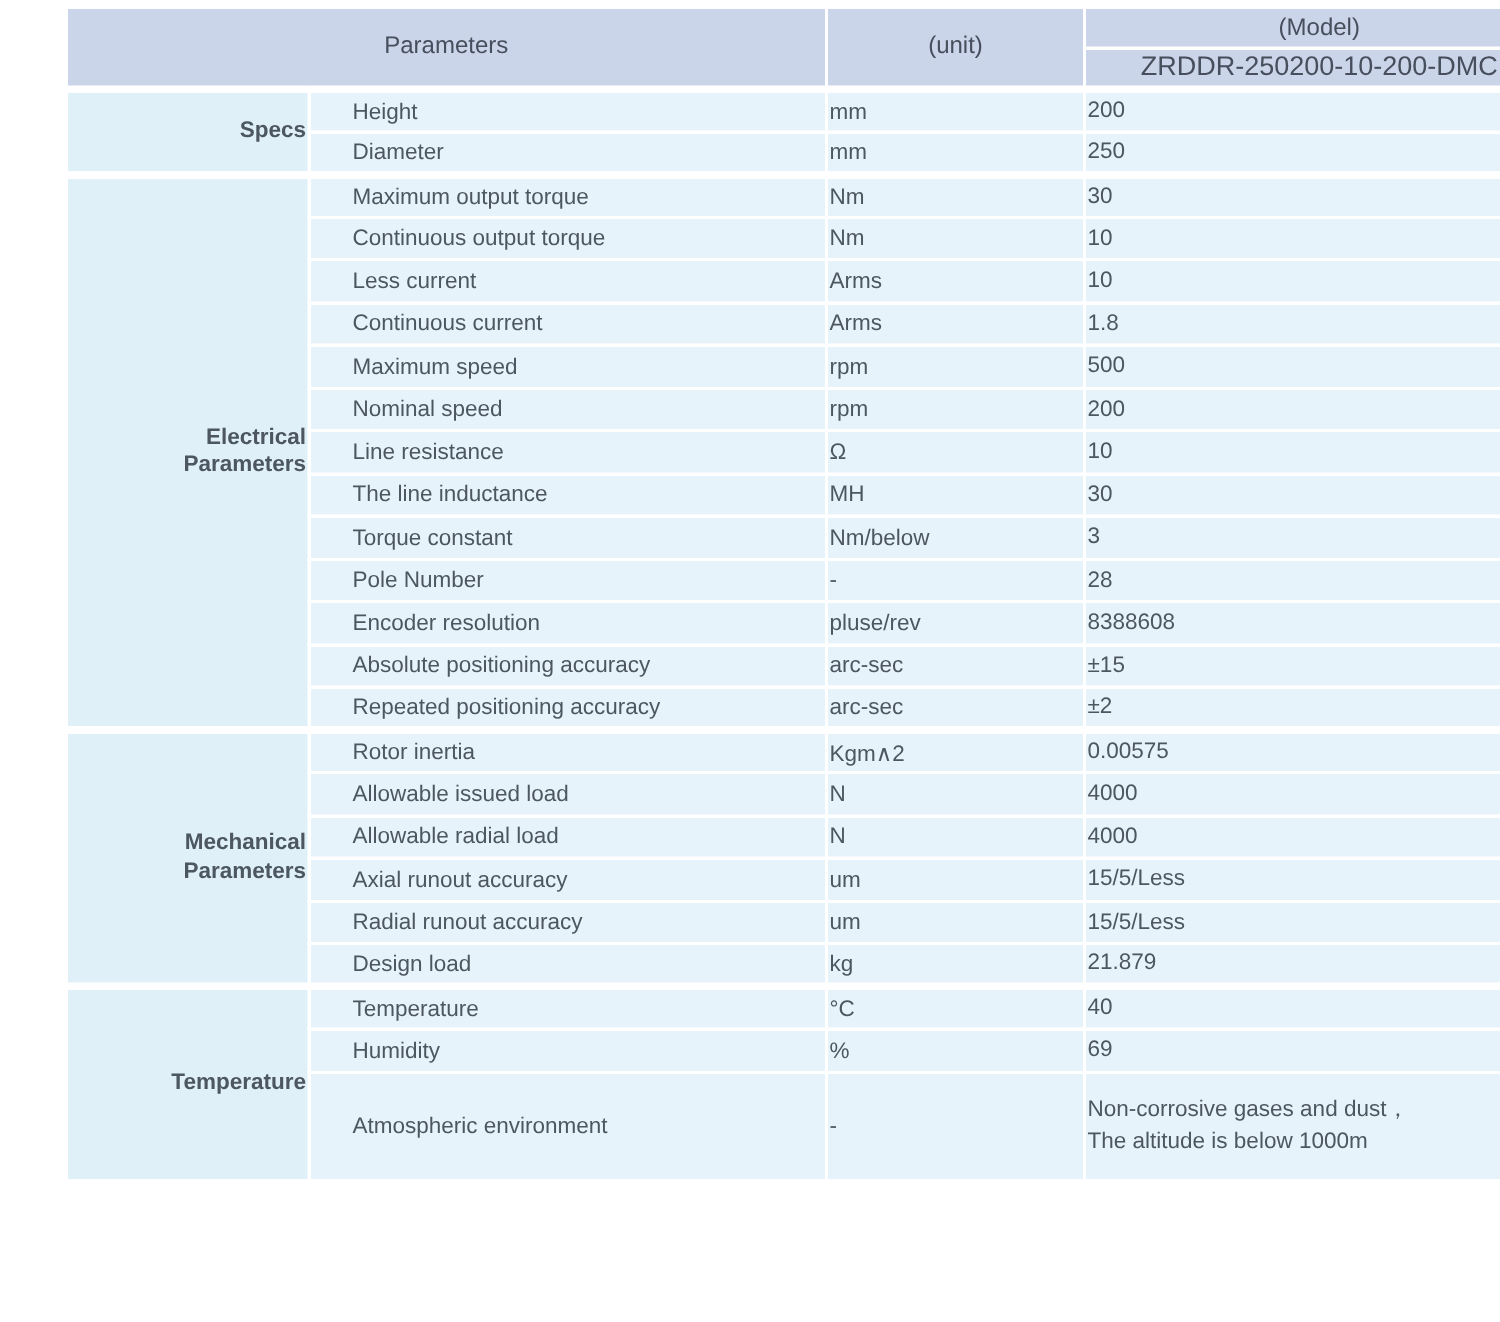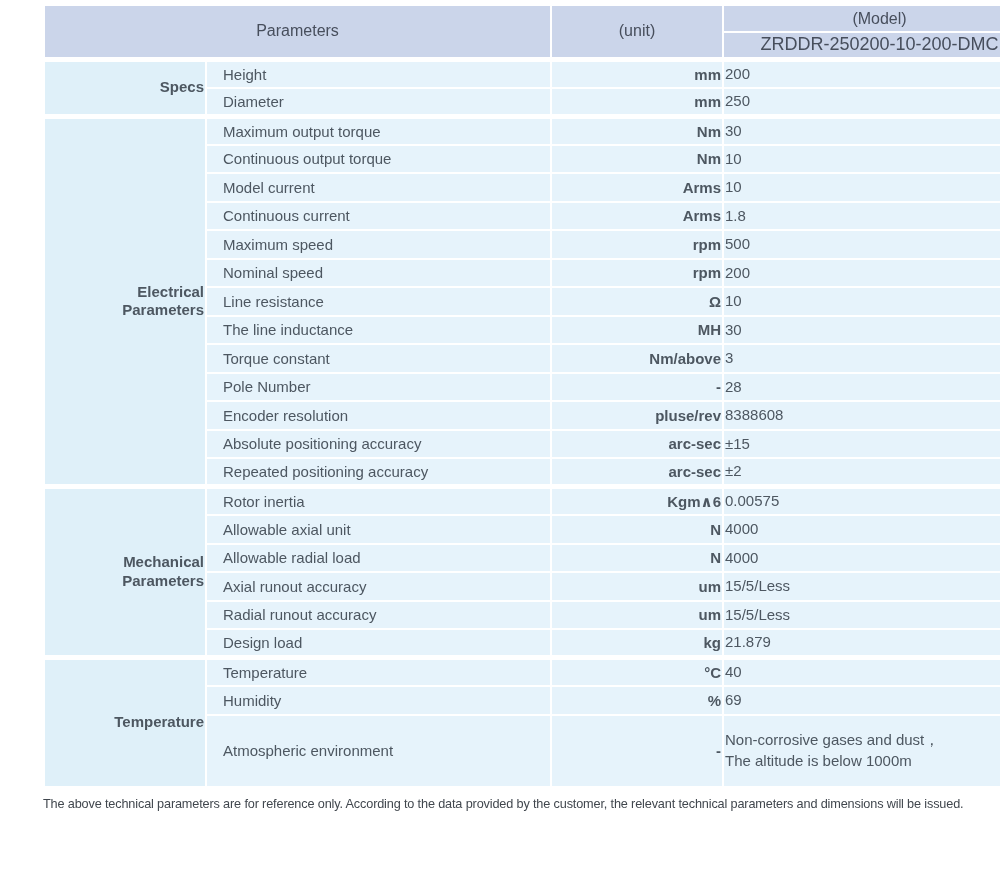--- a/index.html
+++ b/index.html
@@ -45,22 +45,22 @@
 
   .spec-table td { background: var(--row-bg); font-size: 15px; height: 28.5px; }
   .spec-table td.group {
     background: var(--group-bg);
     text-align: right;
     vertical-align: middle;
     white-space: pre-line;
     line-height: 1.25;
     font-weight: bold;
   }
-  .spec-table td.param { text-align: left; padding-left: 16px; }
-  .spec-table td.unit  { text-align: right; font-weight: bold; }
+  .spec-table td.param { text-align: left; padding-left: 28px; }
+  .spec-table td.unit  { text-align: left; }
   .spec-table td.value { white-space: pre-line; line-height: 1.35; }
 
   .spec-table tr.group-start td { border-top: 5px solid var(--border); }
   .spec-table tr.tall td { height: 72px; }
 
   .footnote {
     margin: 9px 0 0 0;
     font-size: 12.7px;
     letter-spacing: -0.15px;
     white-space: nowrap;
@@ -108,21 +108,21 @@
         <td class="param">Maximum output torque</td>
         <td class="unit">Nm</td>
         <td class="value">30</td>
       </tr>
       <tr>
         <td class="param">Continuous output torque</td>
         <td class="unit">Nm</td>
         <td class="value">10</td>
       </tr>
       <tr>
-        <td class="param">Model current</td>
+        <td class="param">Less current</td>
         <td class="unit">Arms</td>
         <td class="value">10</td>
       </tr>
       <tr>
         <td class="param">Continuous current</td>
         <td class="unit">Arms</td>
         <td class="value">1.8</td>
       </tr>
       <tr>
         <td class="param">Maximum speed</td>
@@ -139,21 +139,21 @@
         <td class="unit">Ω</td>
         <td class="value">10</td>
       </tr>
       <tr>
         <td class="param">The line inductance</td>
         <td class="unit">MH</td>
         <td class="value">30</td>
       </tr>
       <tr>
         <td class="param">Torque constant</td>
-        <td class="unit">Nm/above</td>
+        <td class="unit">Nm/below</td>
         <td class="value">3</td>
       </tr>
       <tr>
         <td class="param">Pole Number</td>
         <td class="unit">-</td>
         <td class="value">28</td>
       </tr>
       <tr>
         <td class="param">Encoder resolution</td>
         <td class="unit">pluse/rev</td>
@@ -167,25 +167,25 @@
       <tr>
         <td class="param">Repeated positioning accuracy</td>
         <td class="unit">arc-sec</td>
         <td class="value">±2</td>
       </tr>
 
       <tr class="group-start">
         <td class="group" rowspan="6">Mechanical
 Parameters</td>
         <td class="param">Rotor inertia</td>
-        <td class="unit">Kgm∧6</td>
+        <td class="unit">Kgm∧2</td>
         <td class="value">0.00575</td>
       </tr>
       <tr>
-        <td class="param">Allowable axial unit</td>
+        <td class="param">Allowable issued load</td>
         <td class="unit">N</td>
         <td class="value">4000</td>
       </tr>
       <tr>
         <td class="param">Allowable radial load</td>
         <td class="unit">N</td>
         <td class="value">4000</td>
       </tr>
       <tr>
         <td class="param">Axial runout accuracy</td>
@@ -216,14 +216,13 @@
       </tr>
       <tr class="tall">
         <td class="param">Atmospheric environment</td>
         <td class="unit">-</td>
         <td class="value">Non-corrosive gases and dust，
 The altitude is below 1000m</td>
       </tr>
     </tbody>
   </table>
 
-  <p class="footnote">The above technical parameters are for reference only. According to the data provided by the customer, the relevant technical parameters and dimensions will be issued.</p>
 </div>
 
 </body></html>

